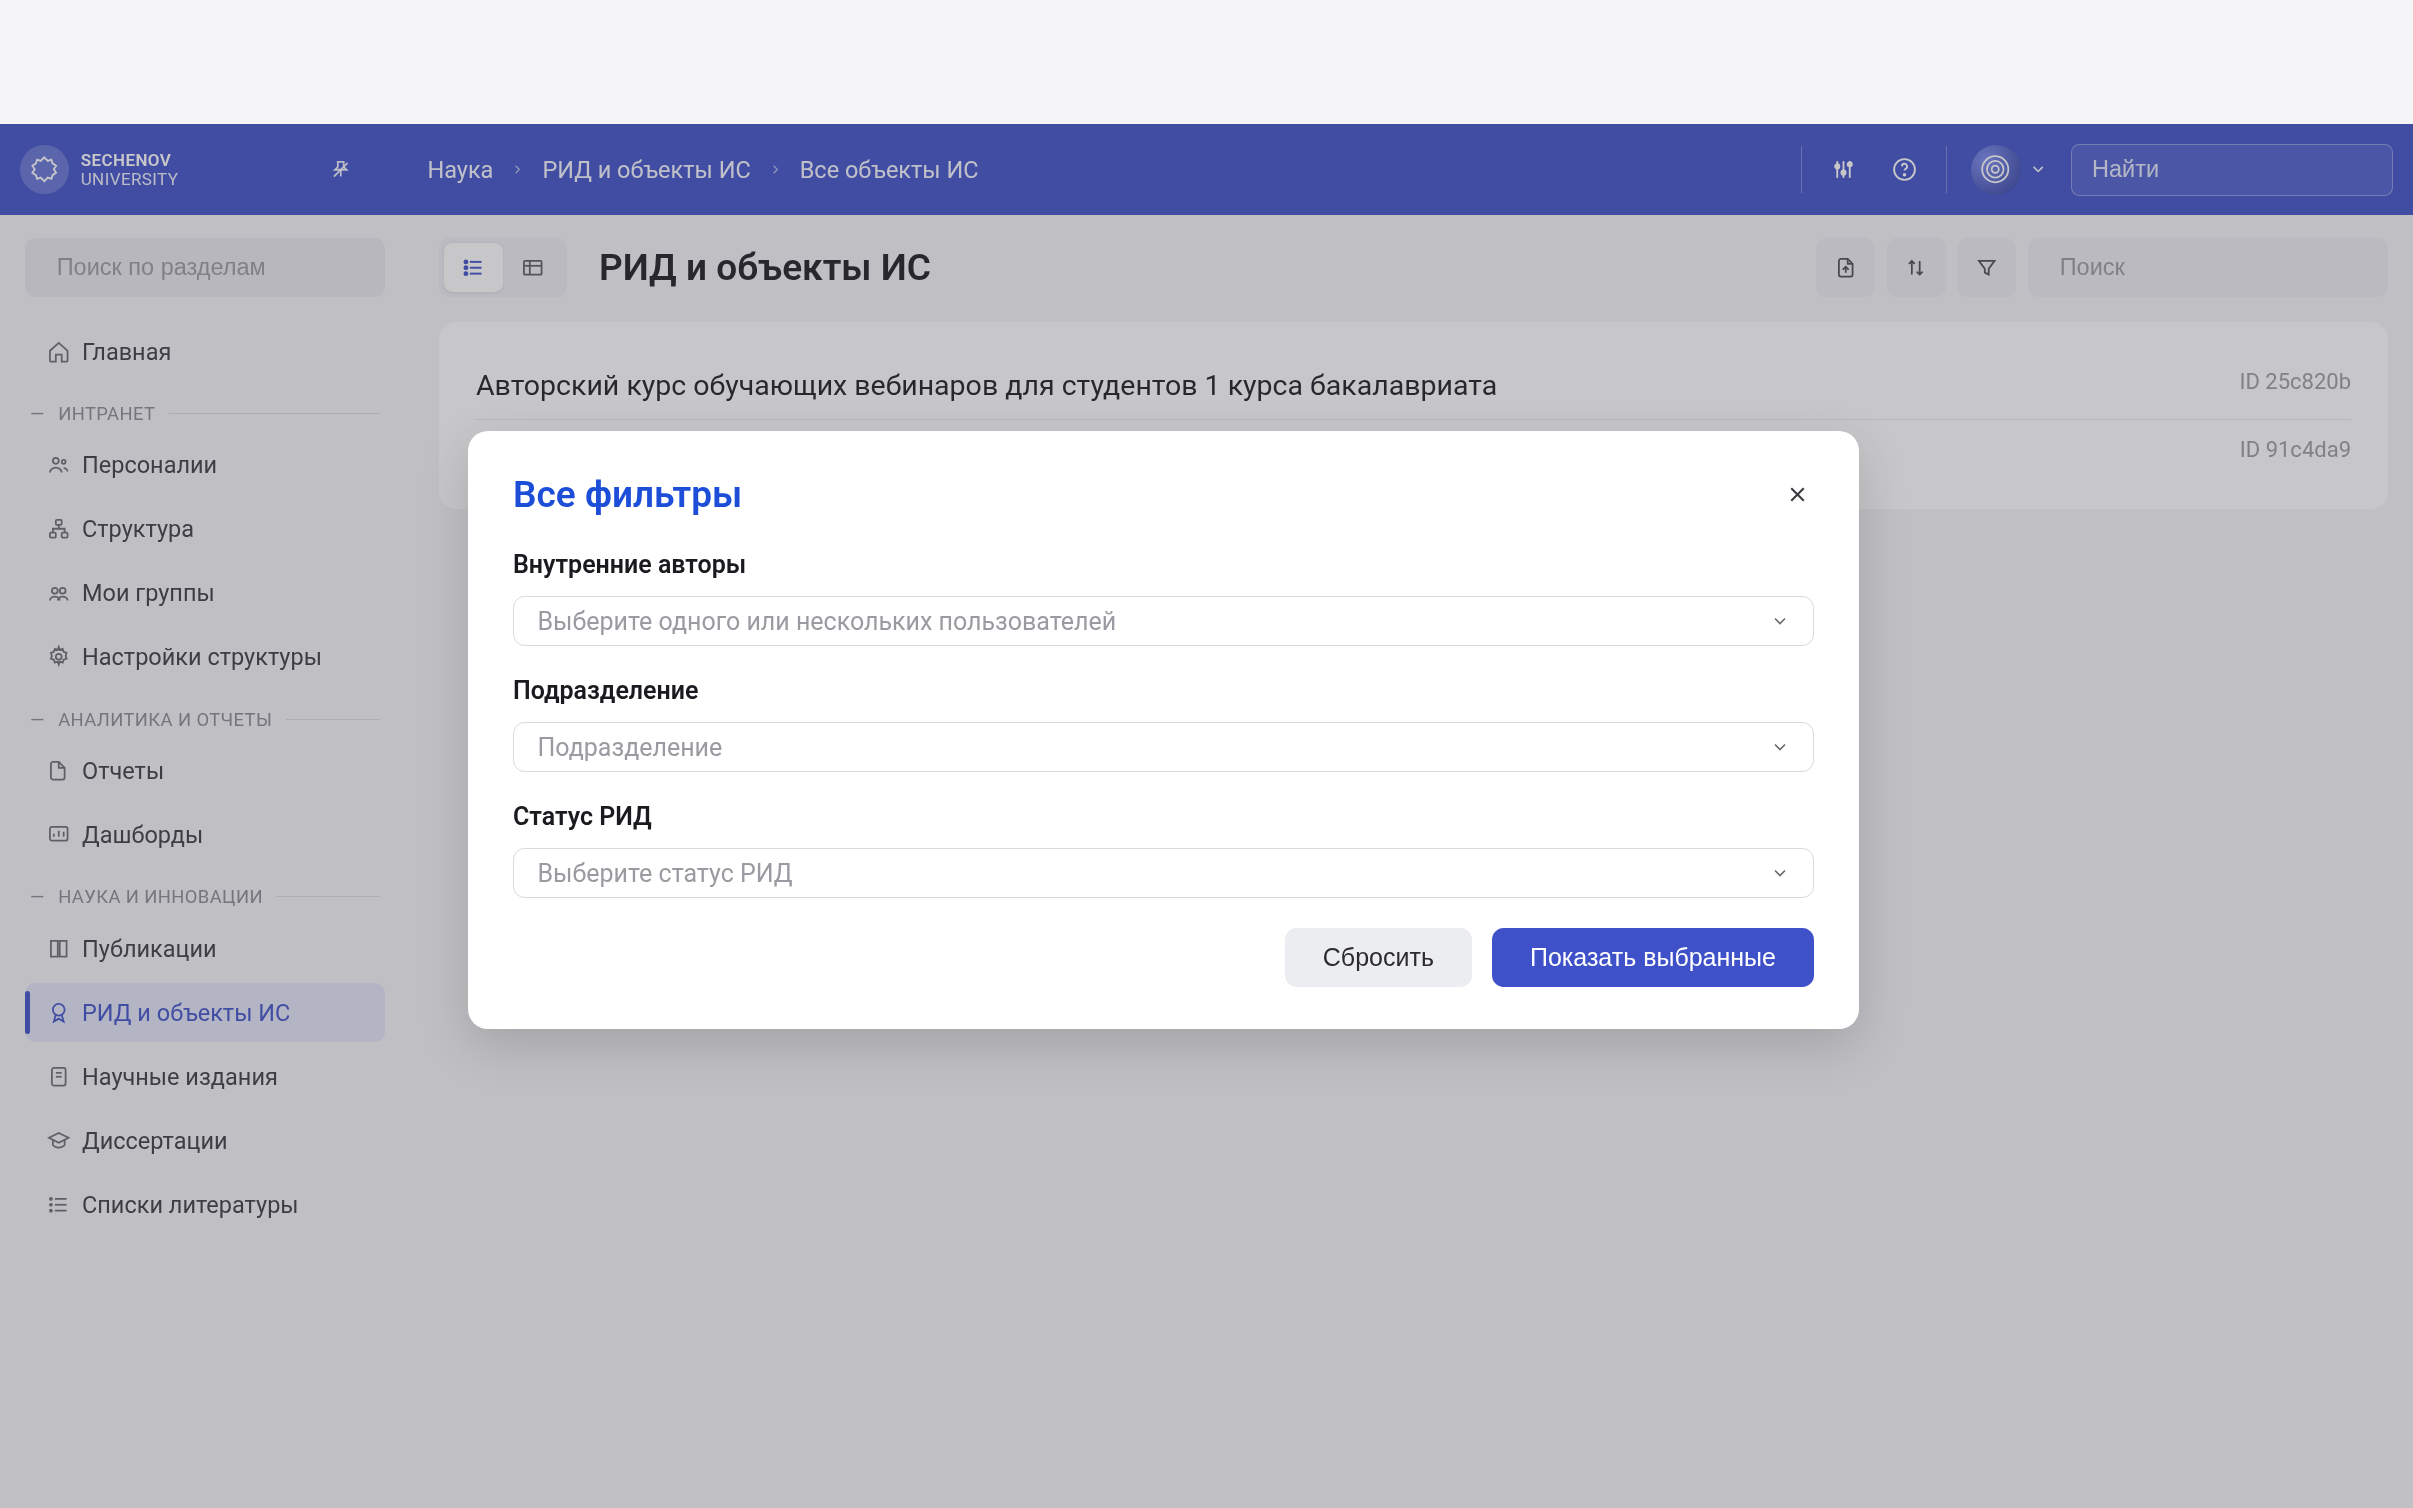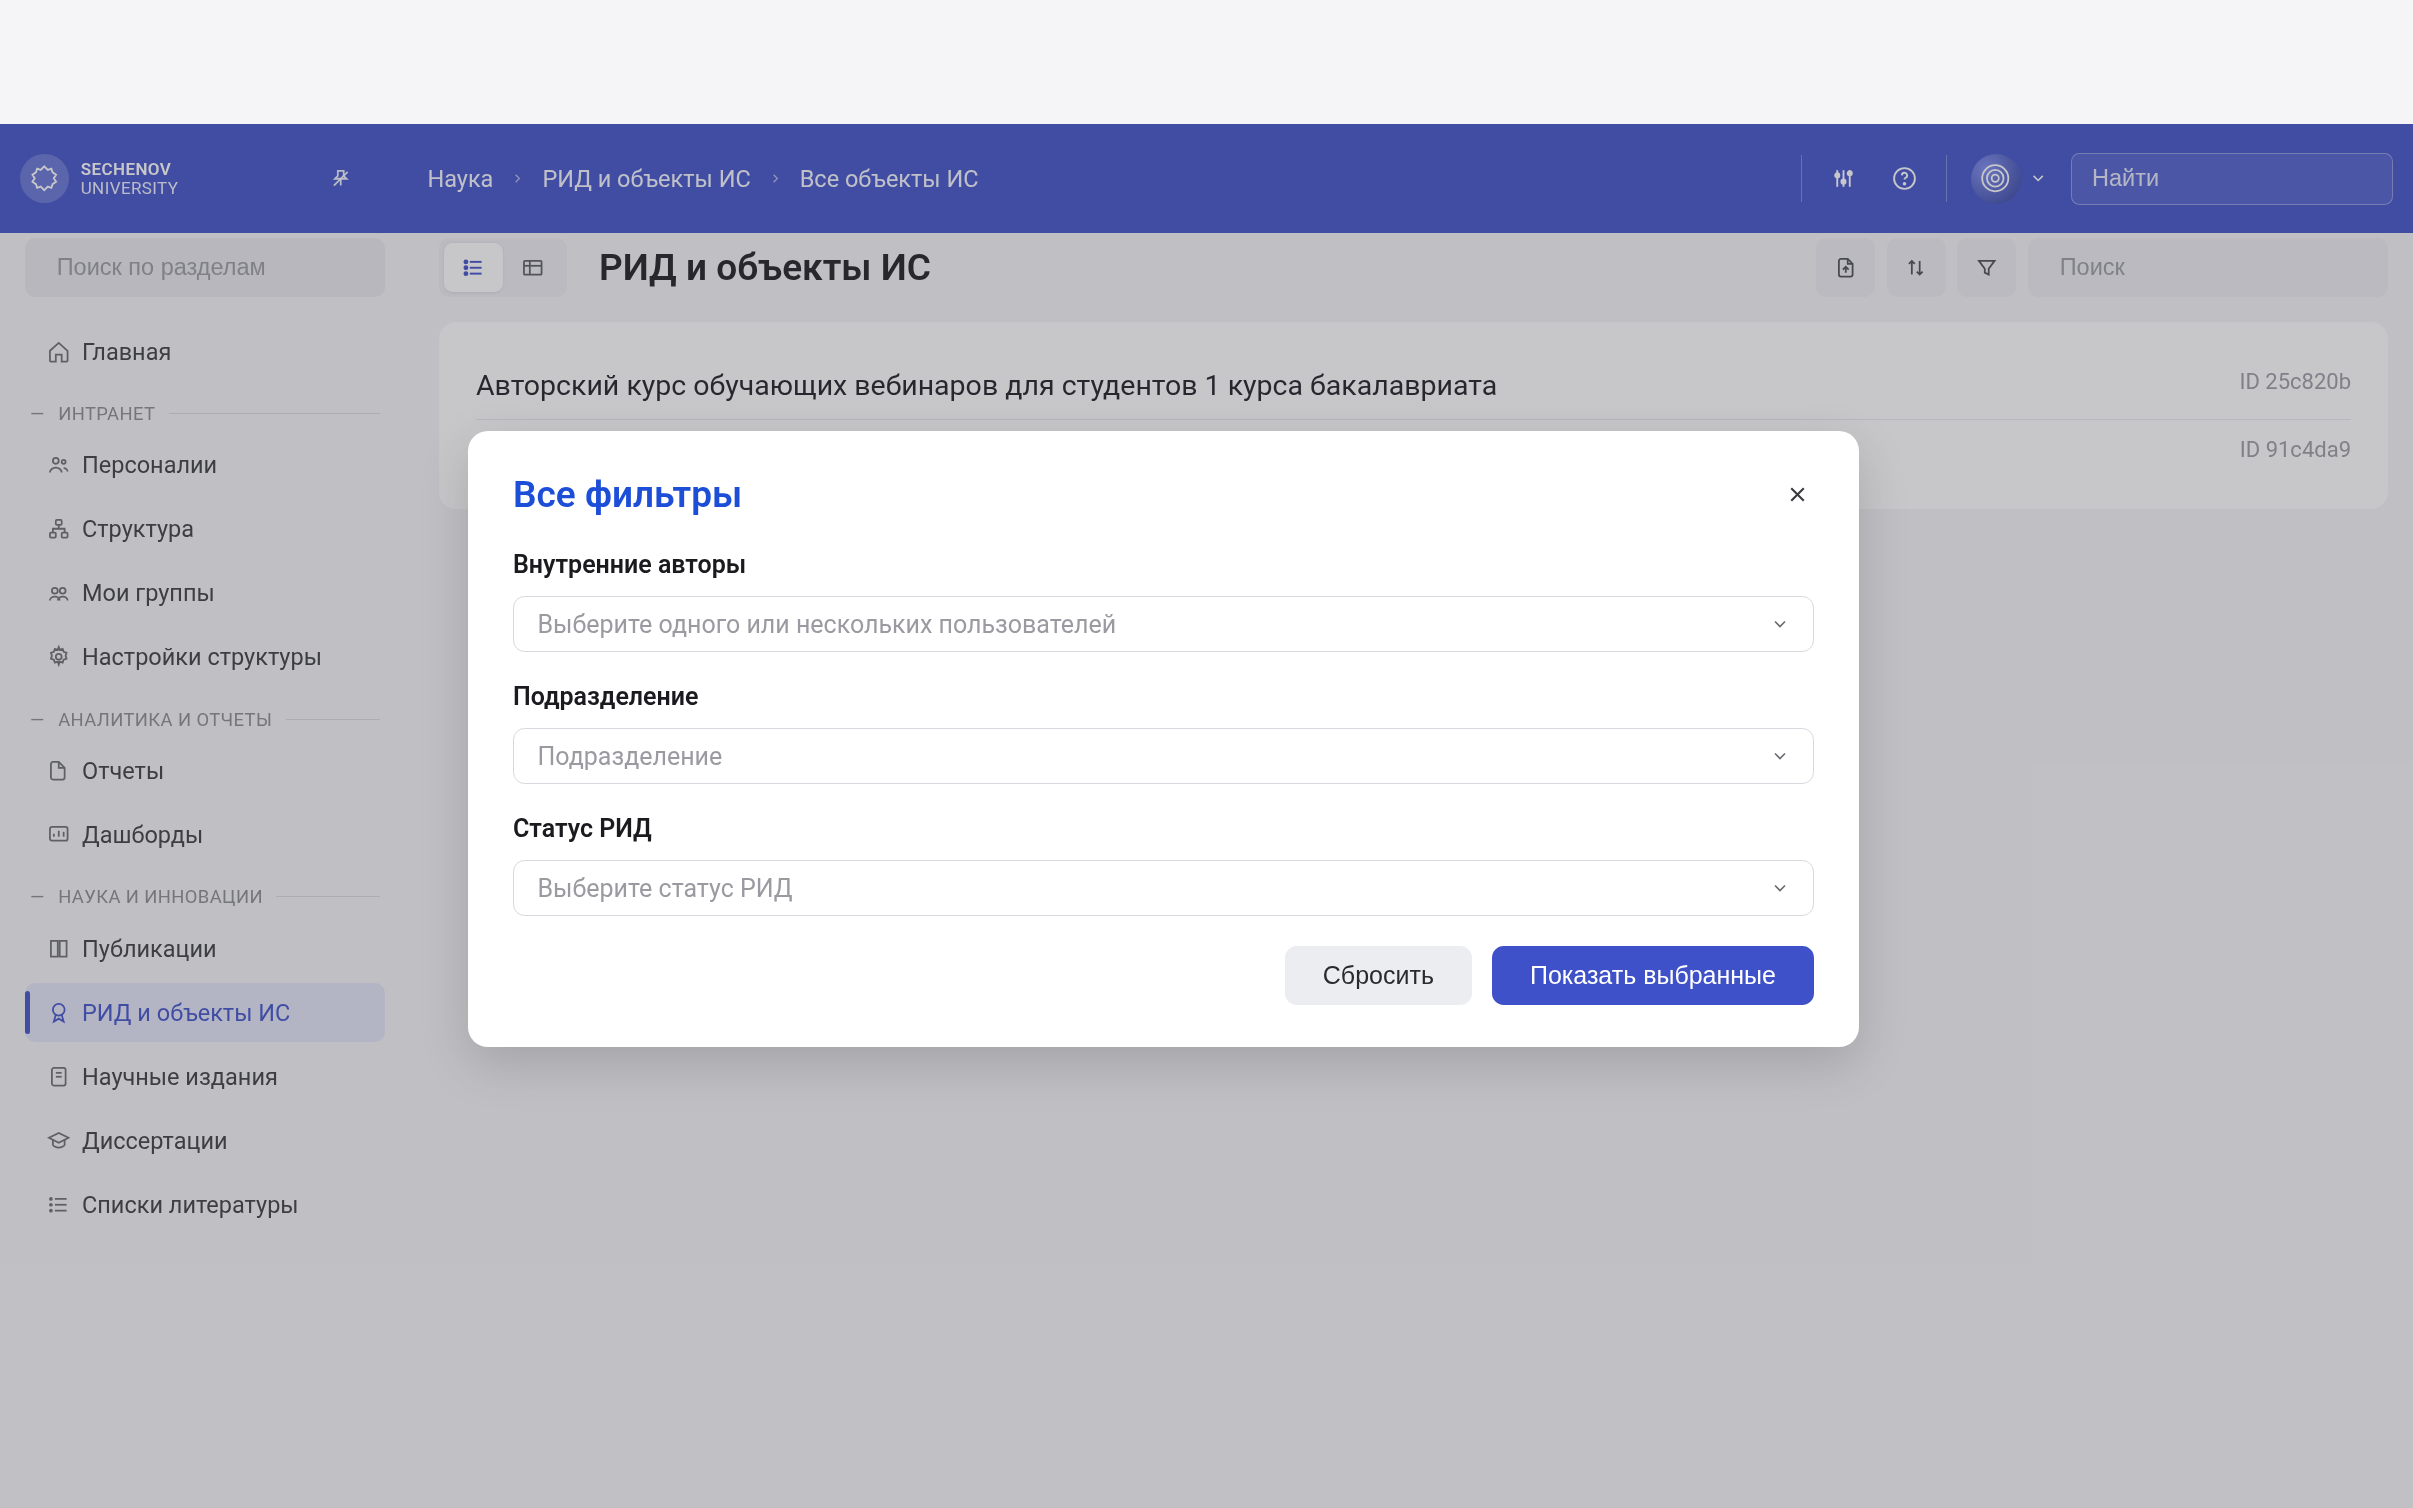--- a/index.html
+++ b/index.html
@@ -9,21 +9,21 @@
   width: 2413px;
   height: 1508px;
   overflow: hidden;
   font-size: 23.5px;
 }
 
 
 .header {
   position: absolute;
   top: 124px; left: 0; right: 0;
-  height: 109px;
+  height: 91px;
   background: #3f51c8;
   display: flex;
   align-items: center;
   padding: 0 20px;
 }
 .logo-wrap {
   display: flex;
   align-items: center;
   gap: 11.7px;
   color: white;
@@ -281,21 +281,21 @@
   font-size: 30px;
 }
 .filter-group { margin-bottom: 30px; }
 .filter-label {
   font-size: 25px;
   font-weight: 600;
   color: #1a1a1f;
   margin-bottom: 17px;
 }
 .filter-select {
-  height: 56px;
+  height: 50px;
   border: 0.8px solid #d8d8de;
   border-radius: 11.7px;
   display: flex; align-items: center;
   padding: 0 23.5px;
   justify-content: space-between;
   color: #9a9aa0;
   font-size: 25px;
 }
 .modal-footer {
   display: flex;

